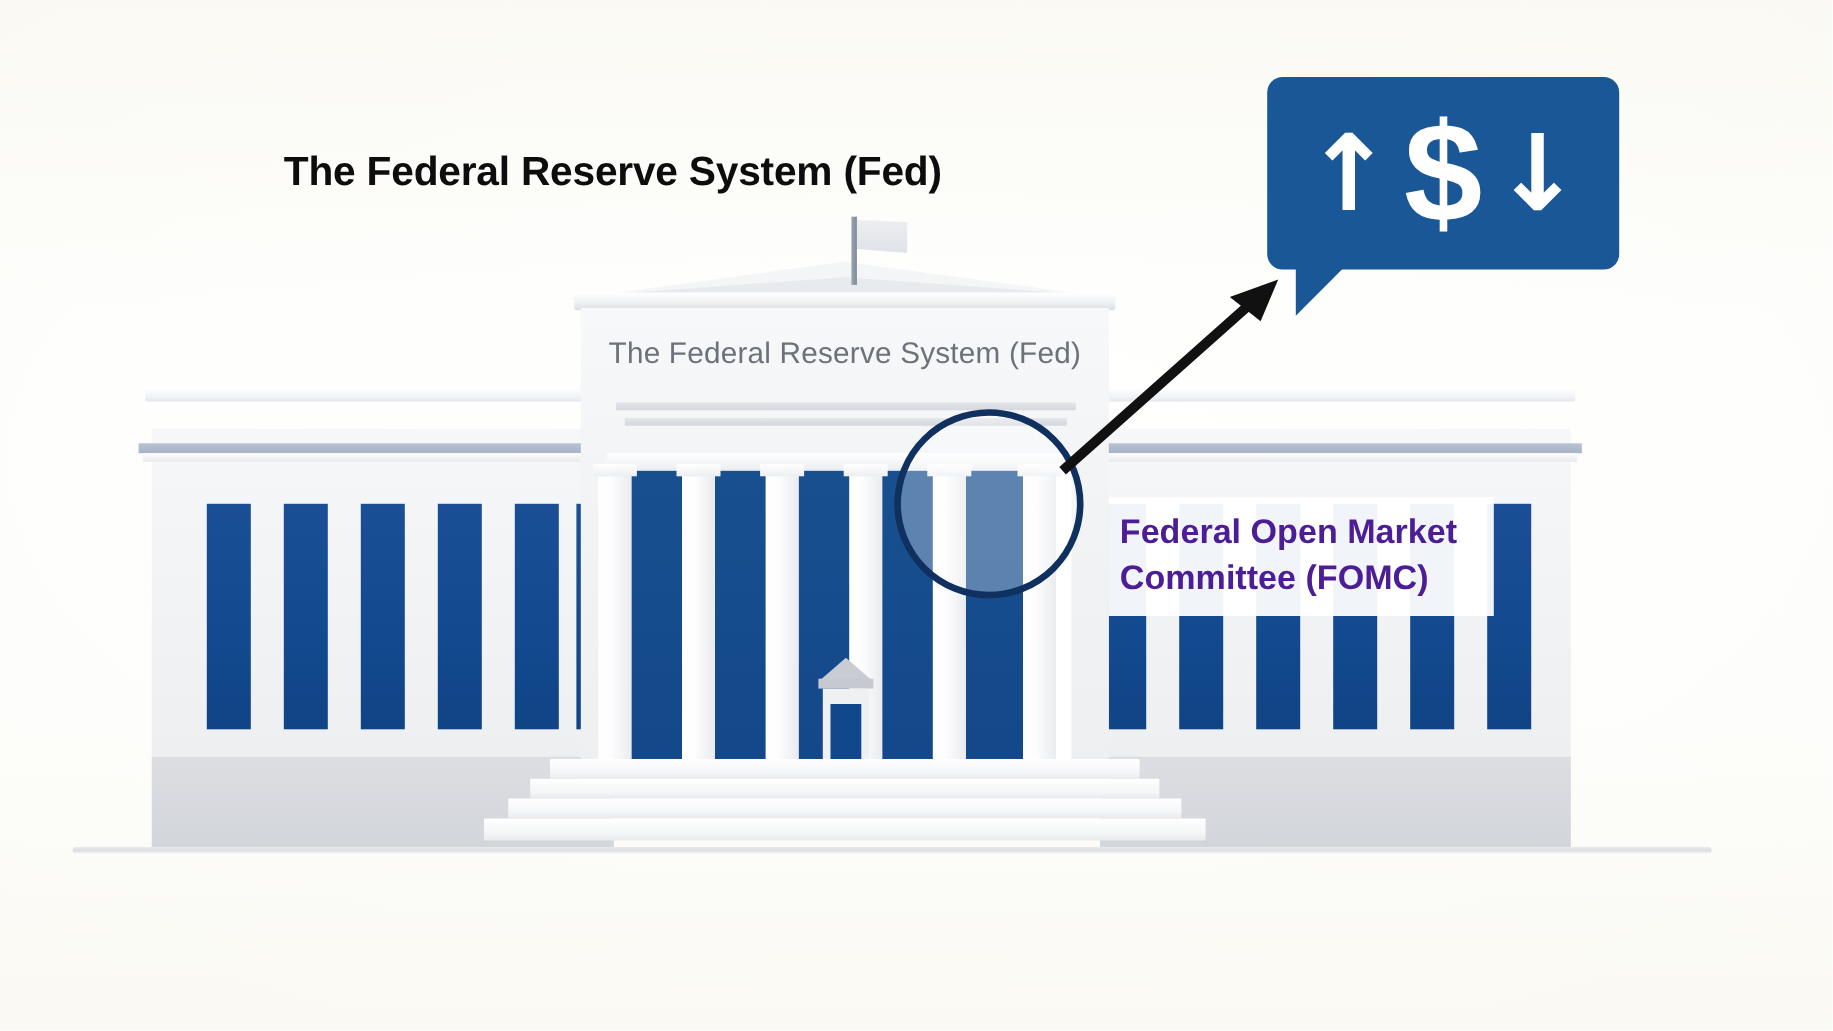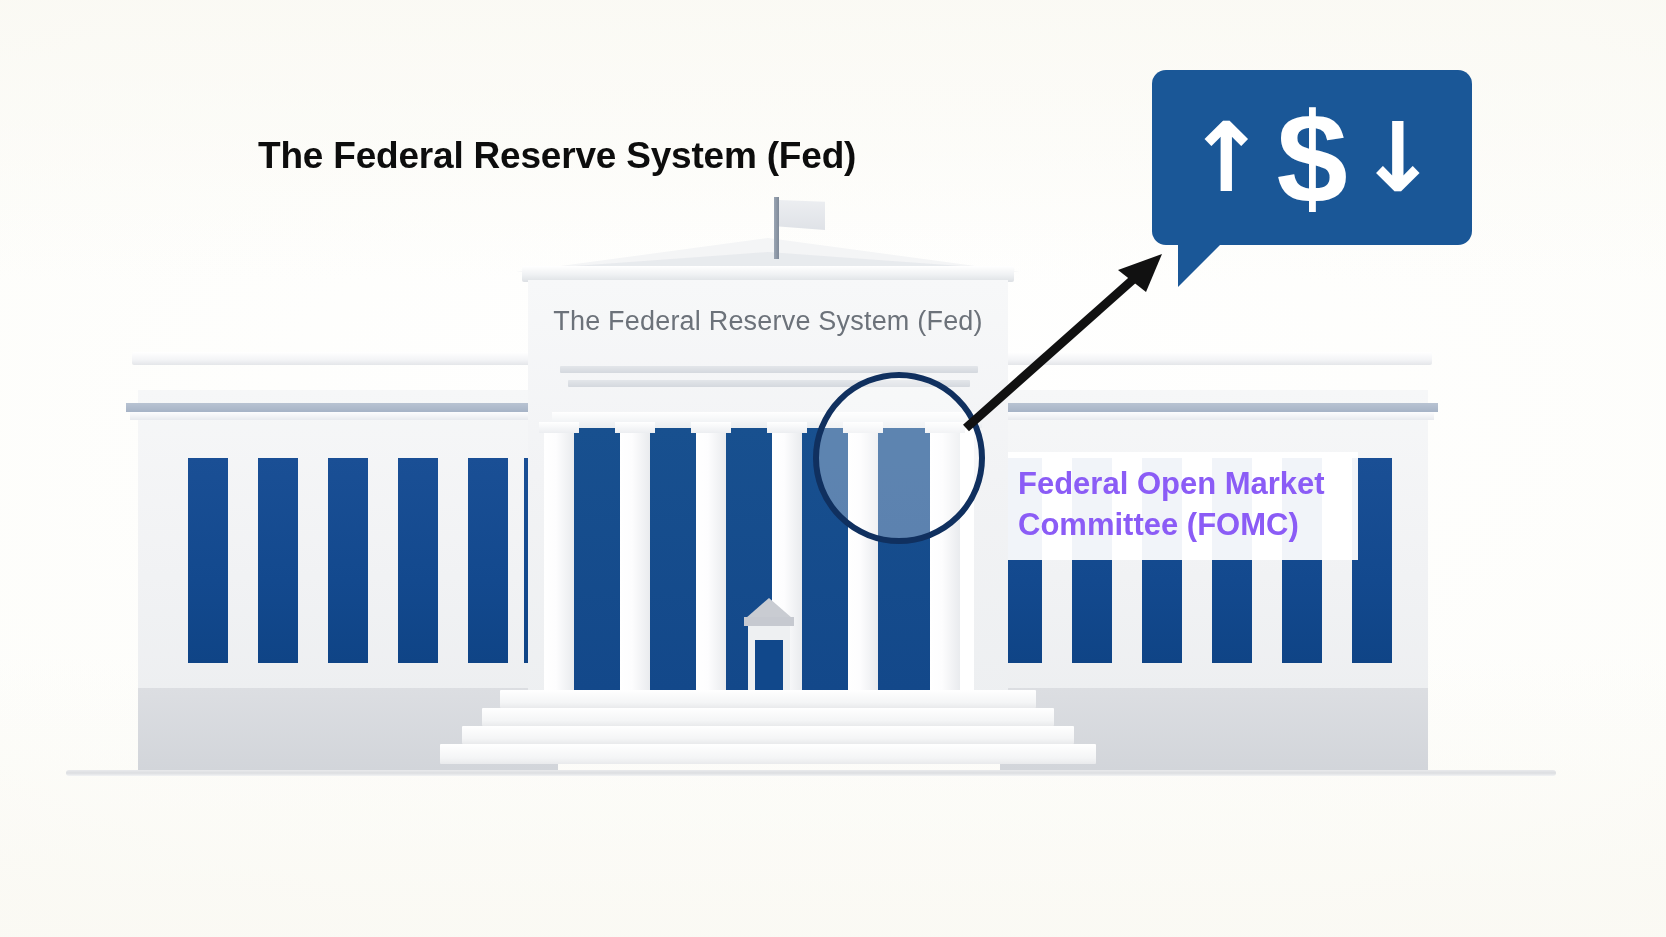--- a/index.html
+++ b/index.html
@@ -341,21 +341,21 @@
   .fomc-label {
     position: absolute;
     left: 1008px;
     top: 452px;
     width: 330px;
     padding: 12px 10px 14px 10px;
     background: rgba(255,255,255,0.94);
     font-size: 31px;
     font-weight: bold;
     line-height: 1.32;
-    color: #8b5cf6;
+    color: #4c1d95;
     font-family: "Liberation Sans", sans-serif;
   }
 </style>
 </head>
 <body>
 
 <div id="scene">
 
   <div class="bg-wash"></div>
   <div class="bg-wash2"></div>

